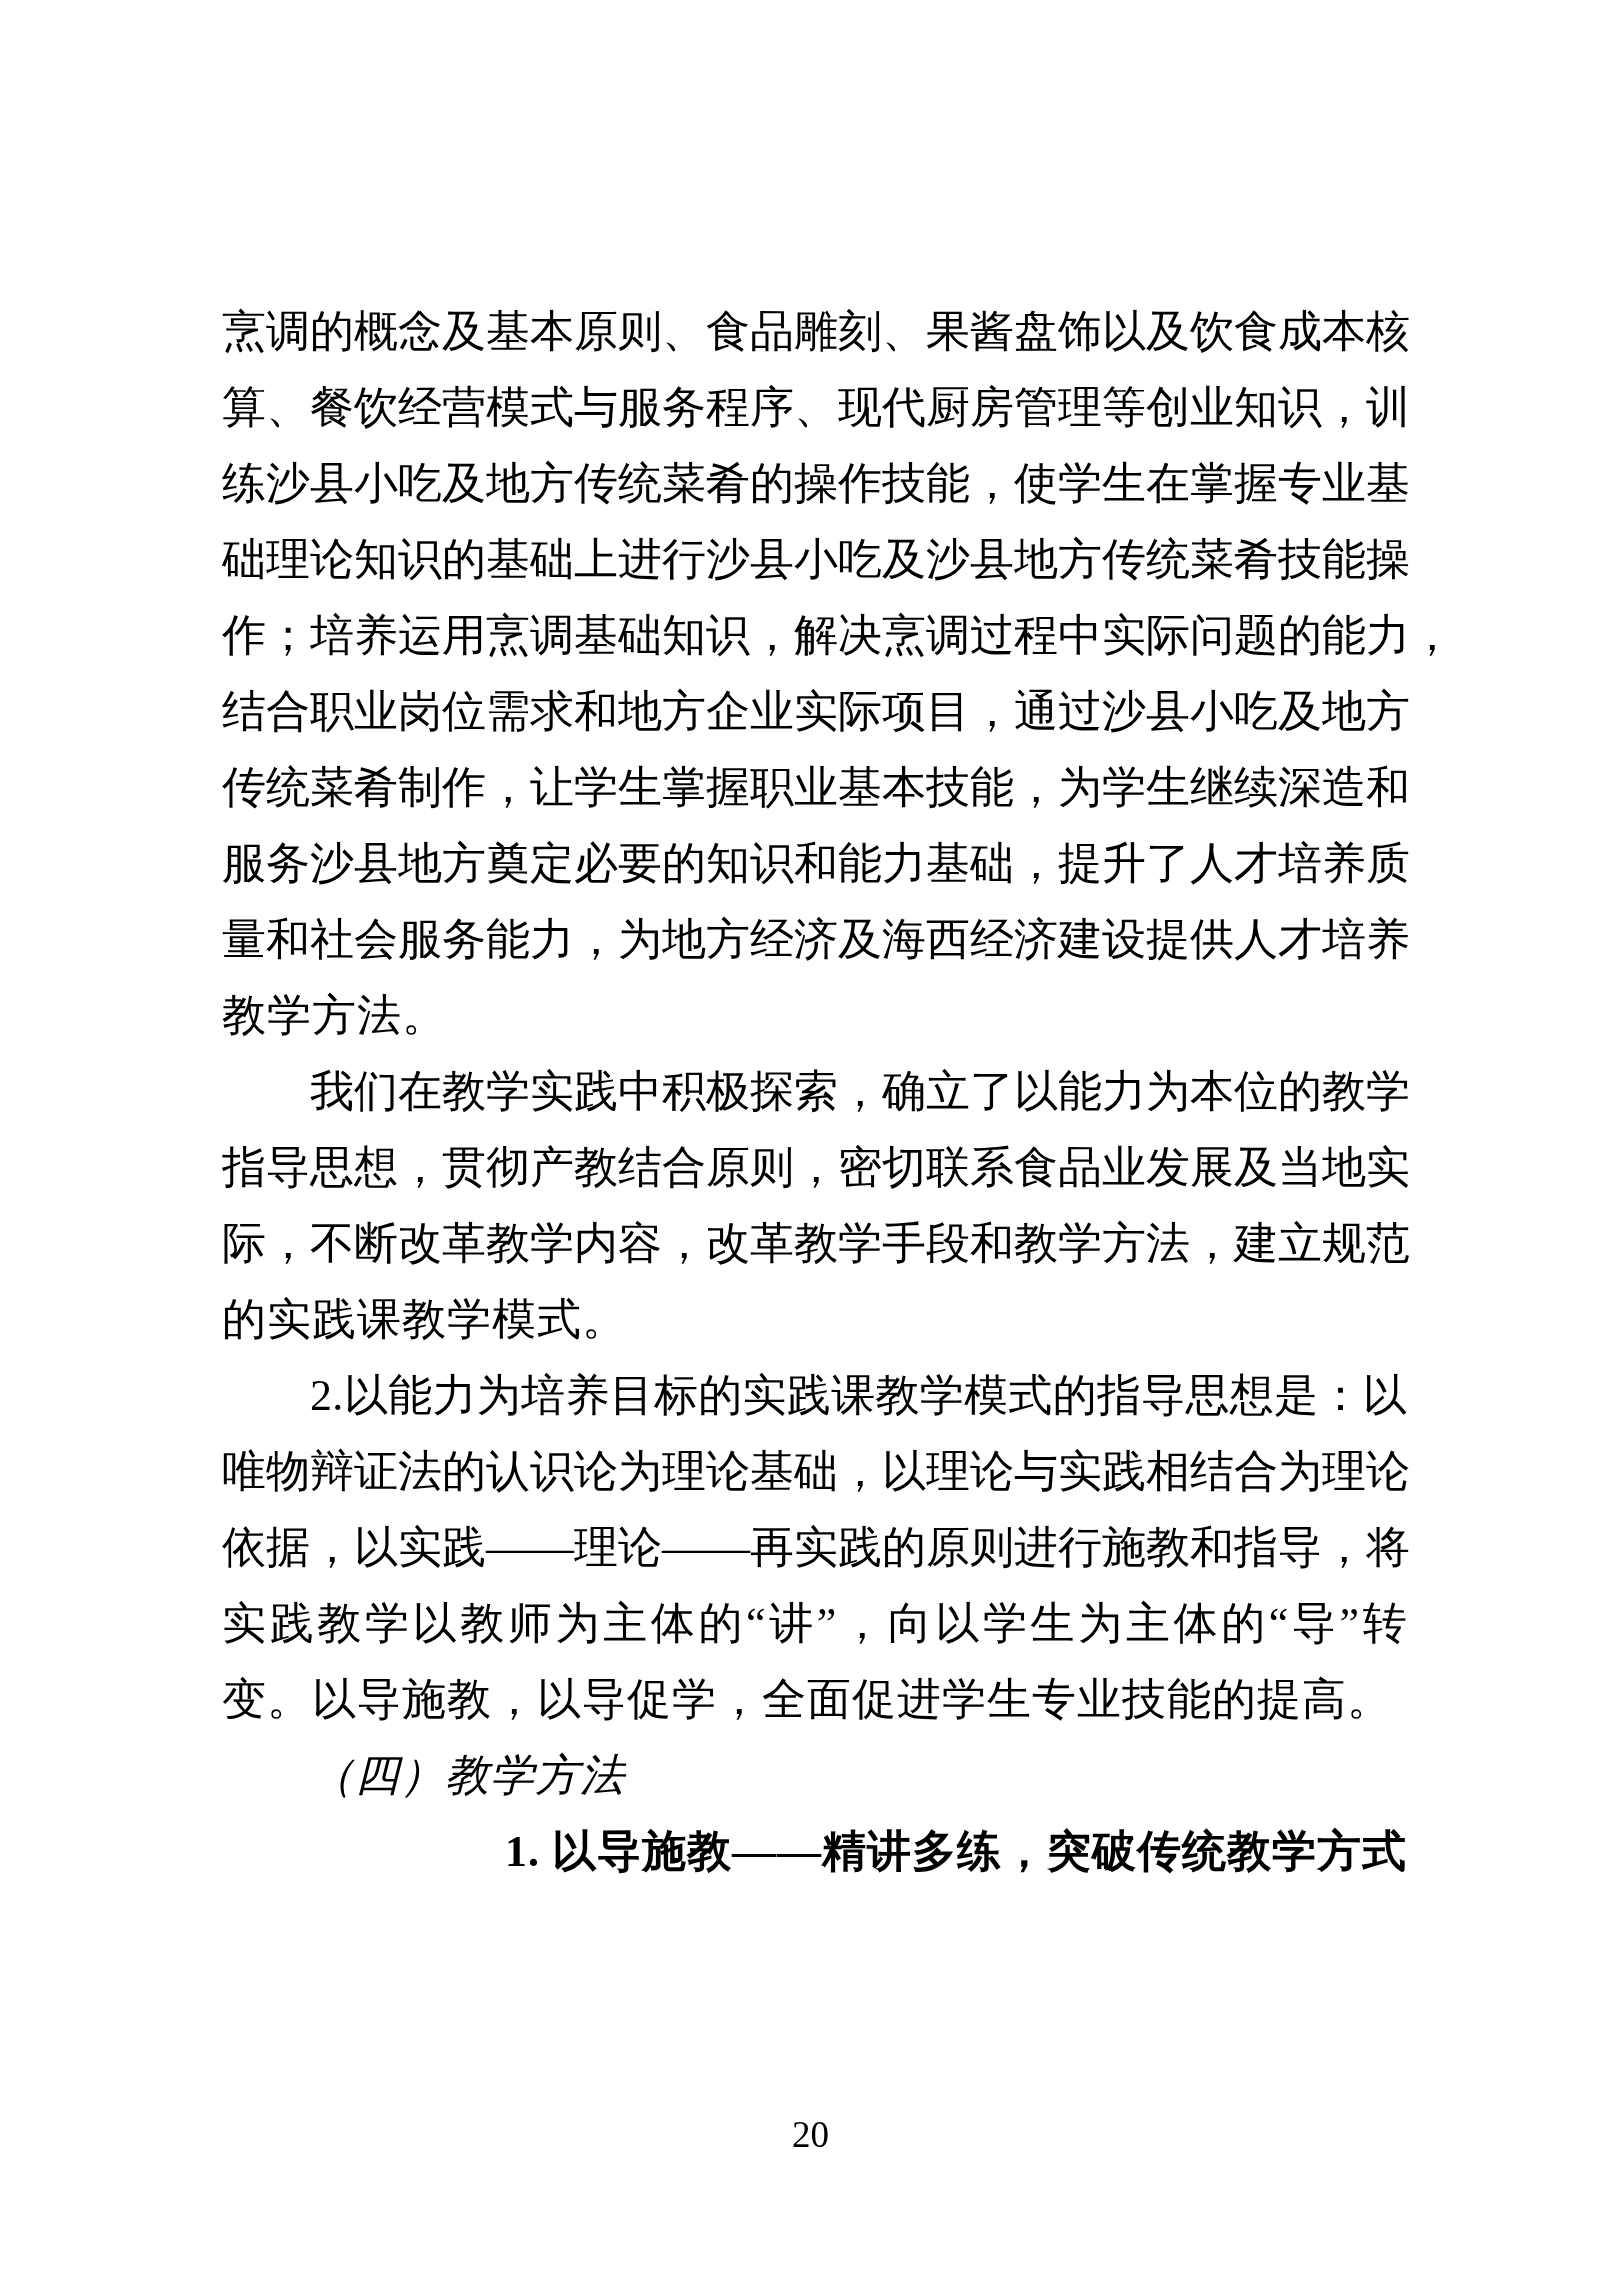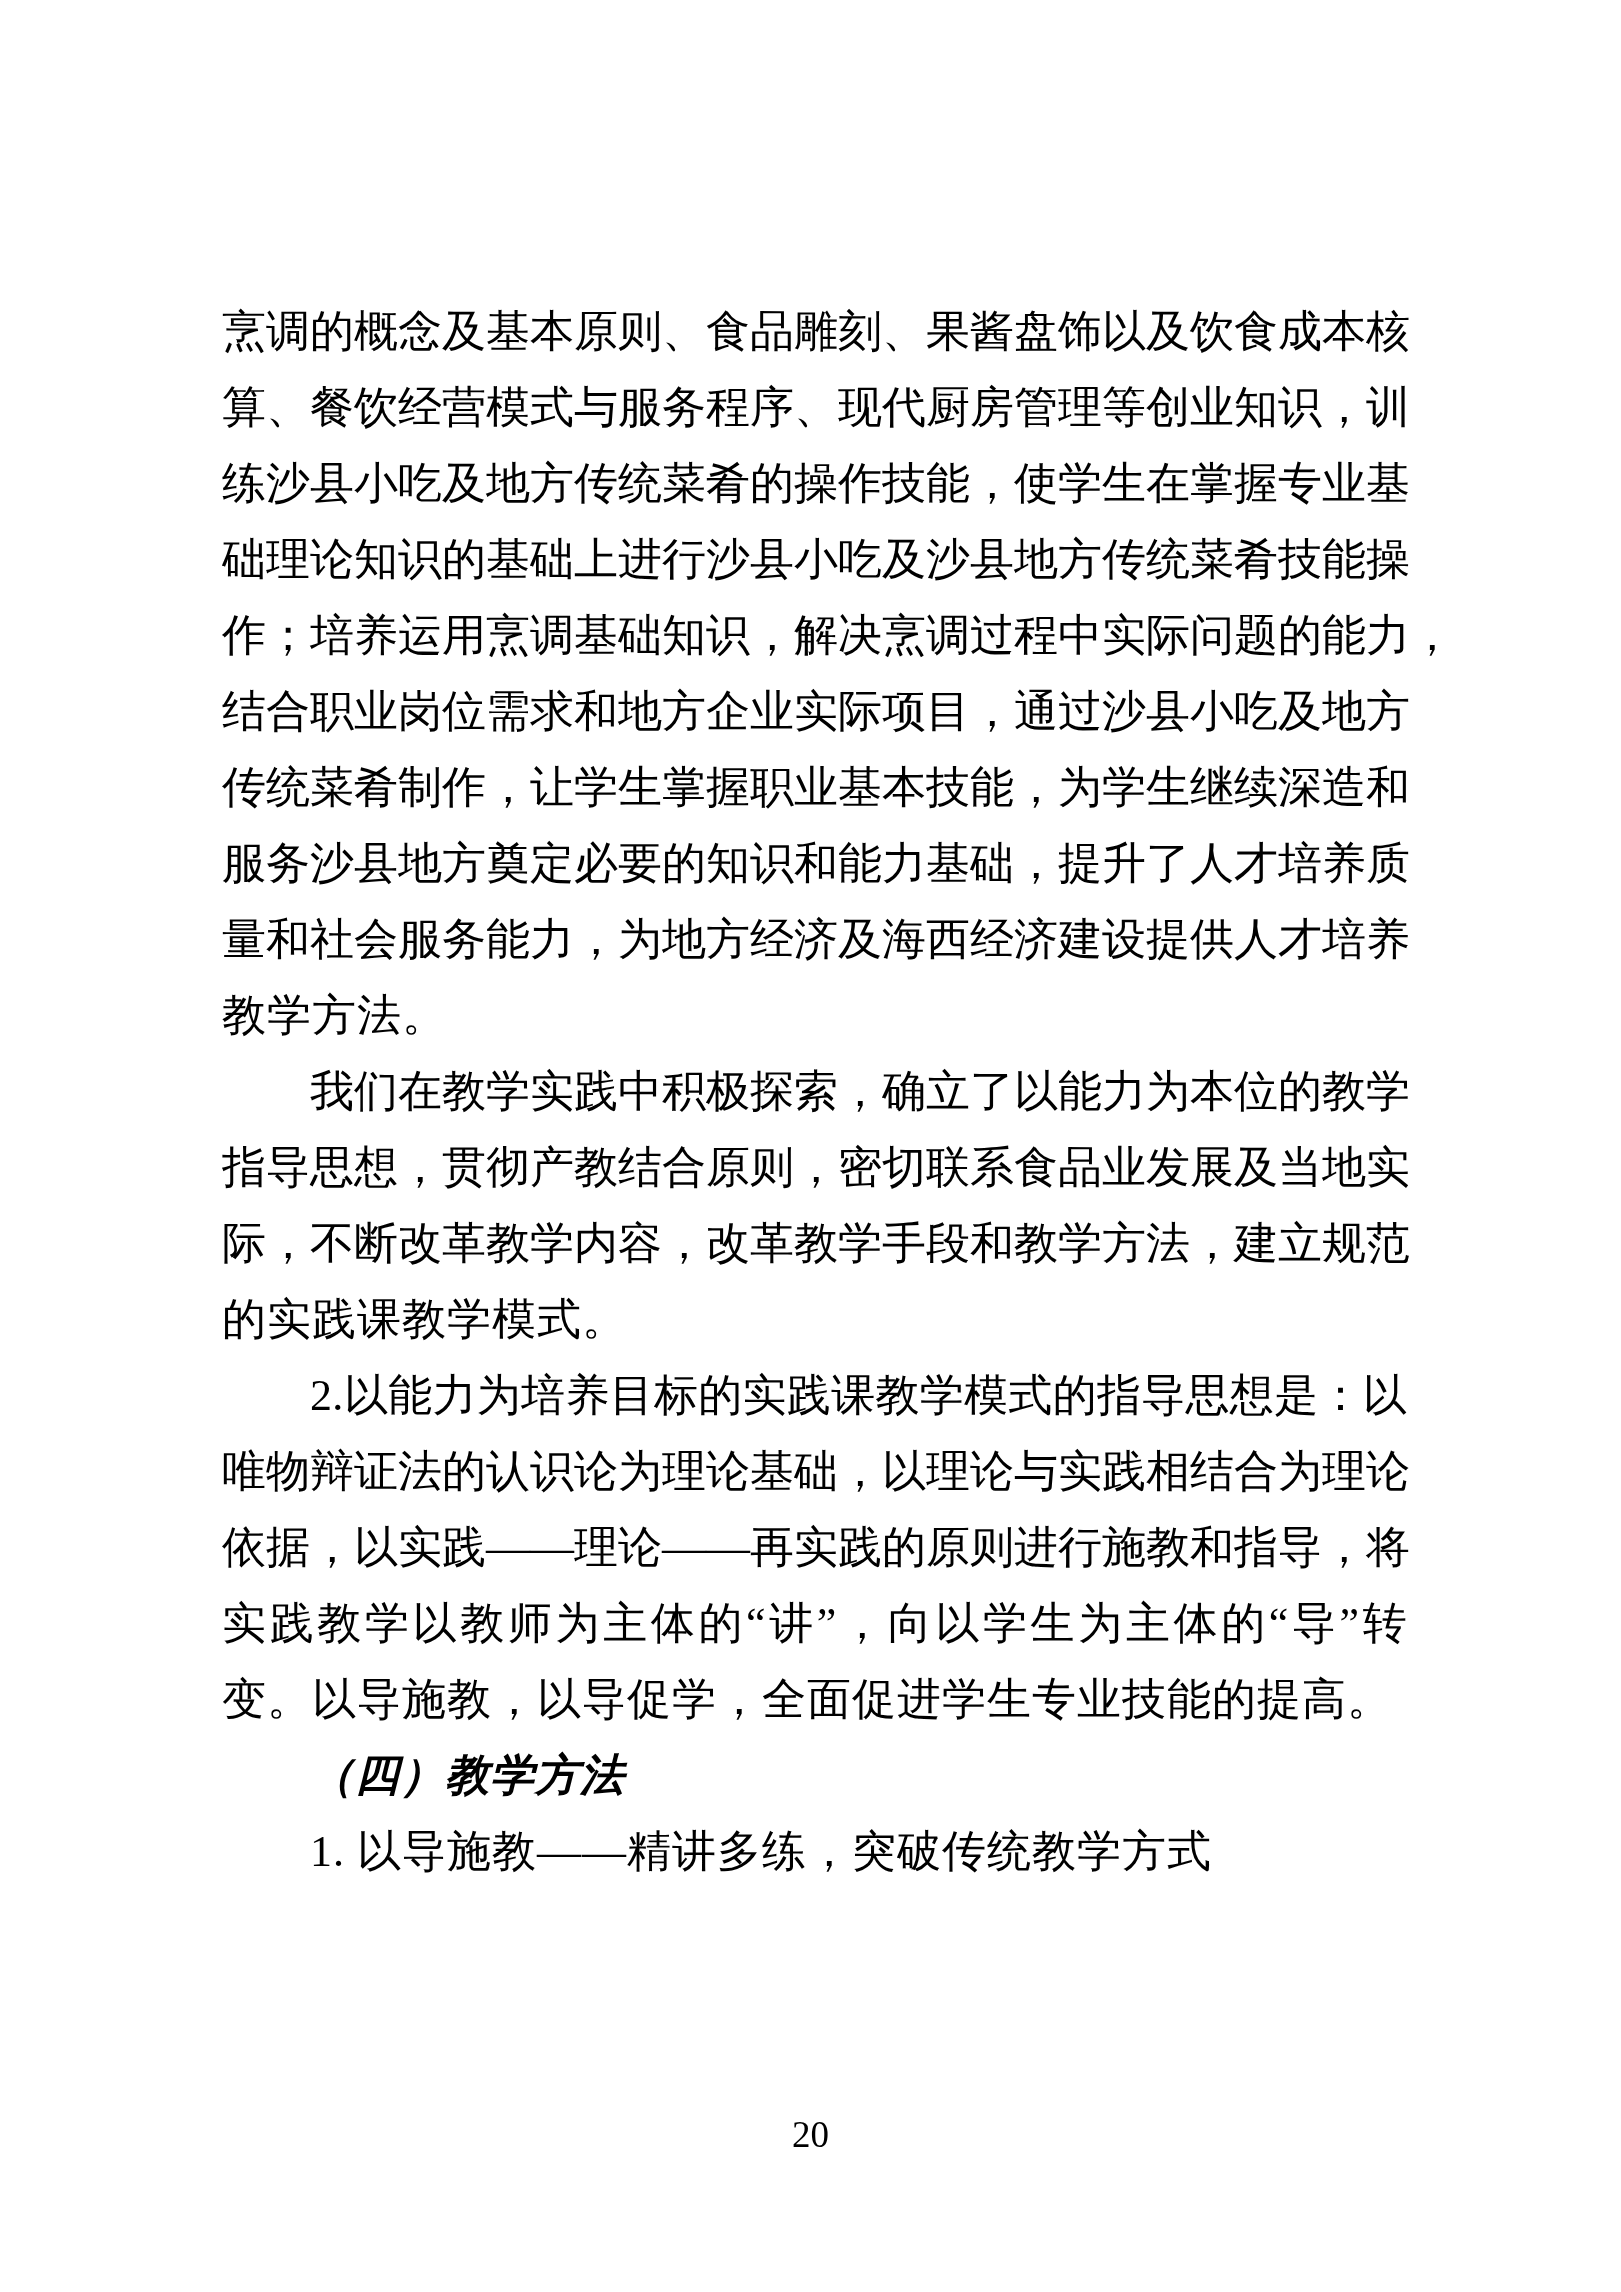--- a/index.html
+++ b/index.html
@@ -36,24 +36,24 @@
     letter-spacing: 0;
   }
   .line.justify span {
     display: inline-block;
   }
   .line.indent2 {
     padding-left: 88px;
   }
   .line.kai {
     font-style: italic;
+  }
+  .line.bold {
     font-weight: bold;
-  }
-  .line.bold {
-    font-weight: normal;
+    text-align: right;
   }
   .page-footer {
     position: absolute;
     left: 0;
     top: 2115px;
     width: 100%;
     text-align: center;
     font-size: 37px;
     line-height: 39px;
     color: #000000;

